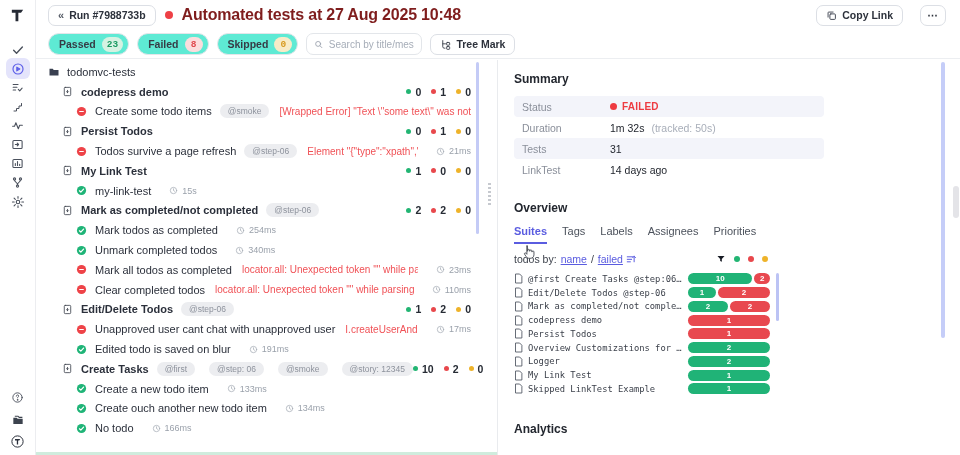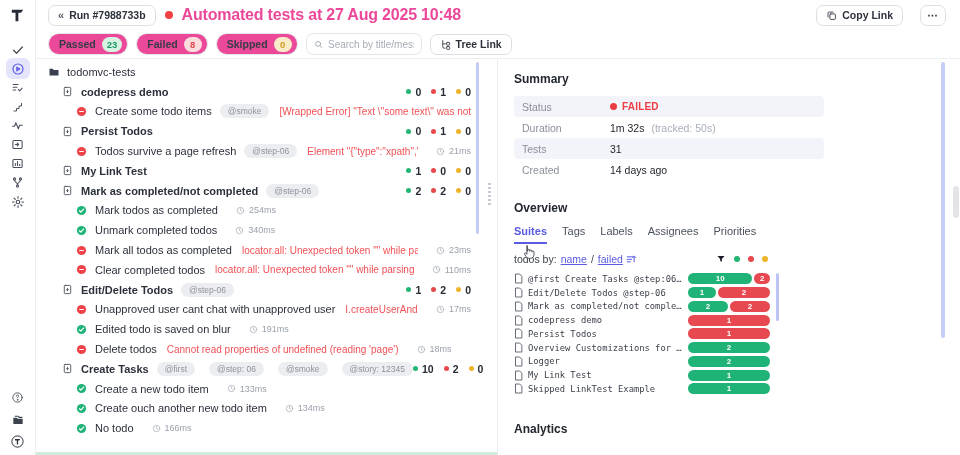--- a/index.html
+++ b/index.html
@@ -16,29 +16,29 @@
   .rail-icon.active { background:#e4e4fb; border-radius:6px; height:21px; margin:-1px 0; }
   .rail-bottom { margin-top:auto; padding-bottom:4px; display:flex; flex-direction:column; align-items:center; gap:3px; }
 
   
   .main { position:absolute; left:36px; right:0; top:0; bottom:0; }
   .topbar { height:30px; display:flex; align-items:center; padding:0 14px 0 12px; gap:9px; }
   .btn { border:1px solid #dcdfe5; border-radius:7px; height:21px; display:inline-flex; align-items:center;
          gap:5px; padding:0 9px; font-size:10.5px; font-weight:600; color:#2c313b; background:#fff; white-space:nowrap; }
   .back-chevrons { color:#555b66; font-size:11px; }
   .run-dot { width:8px; height:8px; border-radius:50%; background:#ee4046; flex:none; }
-  .page-title { font-size:16px; font-weight:800; color:#ec4899; letter-spacing:-0.2px; white-space:nowrap; }
+  .page-title { font-size:16px; font-weight:800; color:#7f1d1d; letter-spacing:-0.2px; white-space:nowrap; }
   .topbar-right { margin-left:auto; display:flex; gap:17px; }
   .more-btn { width:26px; justify-content:center; padding:0; font-weight:800; letter-spacing:1px; }
 
   .filterbar { height:29px; display:flex; align-items:center; gap:8px; padding:0 14px 0 12px; border-bottom:1px solid #eceef1; }
   .chip { border:1px solid #e3e6ea; border-radius:11px; height:22px; padding:0 5px 0 10px; display:flex;
-          align-items:center; gap:6px; font-size:10.5px; font-weight:600; color:#363b45; background:#ec4899; }
+          align-items:center; gap:6px; font-size:10.5px; font-weight:600; color:#363b45; background:#5eead4; }
   .chip-count { height:15px; min-width:18px; padding:0 5px; border-radius:8px; font-size:9.5px; font-weight:700;
-                display:flex; align-items:center; justify-content:center; }
+                display:flex; align-items:center; justify-content:center;font-family:Liberation Mono, monospace; }
   .chip.passed .chip-count { background:#d5f2e2; color:#199a61; }
   .chip.failed .chip-count { background:#fbdddd; color:#e04a4f; }
   .chip.skipped .chip-count { background:#f8ebc7; color:#d79a1f; }
   .searchbox { width:116px; height:22px; border:1px solid #e3e6ea; border-radius:7px; display:flex; align-items:center;
                gap:5px; padding:0 7px; background:#fff; }
   .searchbox input { border:none; outline:none; width:100%; font-size:10px; color:#555; background:transparent;
                      font-family:"Liberation Sans",sans-serif; }
   .searchbox input::placeholder { color:#a6adb8; }
 
   
@@ -242,21 +242,21 @@
           </svg>
         <input type="text" placeholder="Search by title/message" style="">
       </div>
       <button class="btn">
         <svg width="11" height="11" viewBox="0 0 24 24" fill="none" stroke="#3a404c" stroke-width="2" stroke-linecap="round" stroke-linejoin="round">
             <path d="M6 3.5v13.5c0 1.7 1.3 3 3 3h2"></path>
             <path d="M6 10.5h6"></path>
             <rect x="14.5" y="7.5" width="6.5" height="6" rx="1.3"></rect>
             <rect x="14.5" y="16.5" width="6.5" height="6" rx="1.3"></rect>
           </svg>
-        <span>Tree Link</span>
+        <span>Tree Mark</span>
       </button>
     </div>
 
     <div class="content">
       <section class="tree-panel">
         <div id="tree">
             <div class="t-row folder">
     <span class="t-icon">
                 <svg width="12" height="12" viewBox="0 0 24 24">
                   <path d="M3 5.5h6.5l2 2.5H21v11H3z" fill="#394050"></path>
@@ -365,20 +365,38 @@
                 <span class="cnt fail">
                   <i></i>
                   <b style="font-weight: 600;">0</b>
                 </span>
                 <span class="cnt skip">
                   <i></i>
                   <b style="font-weight: 600;">0</b>
                 </span>
               </span>
   </div>
+            <div class="t-row test">
+    <span class="t-icon">
+                <svg width="11" height="11" viewBox="0 0 24 24">
+                  <circle cx="12" cy="12" r="10" fill="#1fb477"></circle>
+                  <path d="M7.5 12.6l3 3 6-6.8" stroke="#fff" stroke-width="2.6" fill="none" stroke-linecap="round" stroke-linejoin="round"></path>
+                </svg>
+              </span>
+    <span class="t-title">my-link-test</span>
+
+    <span class="t-dur">
+      <svg width="9" height="9" viewBox="0 0 24 24" fill="none" stroke="#a6acb6" stroke-width="2" stroke-linecap="round">
+                  <circle cx="12" cy="12" r="8.5"></circle>
+                  <path d="M12 7.5V12l3 2"></path>
+                </svg>
+      <em style="font-style:normal">15s</em>
+    </span>
+
+  </div>
             <div class="t-row suite">
     <span class="t-icon">
                 <svg width="11" height="11" viewBox="0 0 24 24" fill="none" stroke="#3d424d" stroke-width="1.8" stroke-linecap="round" stroke-linejoin="round">
                   <rect x="5" y="3" width="14" height="18" rx="2"></rect>
                   <path d="M12 9.5v5M9.8 12.3L12 14.5l2.2-2.2"></path>
                 </svg>
               </span>
     <span class="t-title">Mark as completed/not completed</span>
     <span class="t-tags">
                 <span class="t-tag">@step-06</span>
@@ -527,39 +545,20 @@
                 </svg>
               </span>
     <span class="t-title">Edited todo is saved on blur</span>
 
     <span class="t-dur">
       <svg width="9" height="9" viewBox="0 0 24 24" fill="none" stroke="#a6acb6" stroke-width="2" stroke-linecap="round">
                   <circle cx="12" cy="12" r="8.5"></circle>
                   <path d="M12 7.5V12l3 2"></path>
                 </svg>
       <em style="font-style:normal">191ms</em>
-    </span>
-
-  </div>
-            <div class="t-row test">
-    <span class="t-icon">
-                <svg width="11" height="11" viewBox="0 0 24 24">
-                  <circle cx="12" cy="12" r="10" fill="#ee4348"></circle>
-                  <rect x="6.8" y="10.7" width="10.4" height="2.6" rx="1.3" fill="#fff"></rect>
-                </svg>
-              </span>
-    <span class="t-title">Delete todos</span>
-
-    <span class="t-error">Cannot read properties of undefined (reading 'page')</span>
-    <span class="t-dur">
-      <svg width="9" height="9" viewBox="0 0 24 24" fill="none" stroke="#a6acb6" stroke-width="2" stroke-linecap="round">
-                  <circle cx="12" cy="12" r="8.5"></circle>
-                  <path d="M12 7.5V12l3 2"></path>
-                </svg>
-      <em style="font-style:normal">18ms</em>
     </span>
 
   </div>
             <div class="t-row suite">
     <span class="t-icon">
                 <svg width="11" height="11" viewBox="0 0 24 24" fill="none" stroke="#3d424d" stroke-width="1.8" stroke-linecap="round" stroke-linejoin="round">
                   <rect x="5" y="3" width="14" height="18" rx="2"></rect>
                   <path d="M12 9.5v5M9.8 12.3L12 14.5l2.2-2.2"></path>
                 </svg>
               </span>
@@ -655,21 +654,21 @@
   </div>
             <div class="sum-row">
     <span class="sum-label">Duration</span>
     <span class="sum-value">1m 32s<span class="sum-note">(tracked: 50s)</span></span>
   </div>
             <div class="sum-row">
     <span class="sum-label">Tests</span>
     <span class="sum-value">31</span>
   </div>
             <div class="sum-row">
-    <span class="sum-label">Created</span>
+    <span class="sum-label">LinkTest</span>
     <span class="sum-value">14 days ago</span>
   </div>
           </div>
 
         <h2 class="section-heading">Overview</h2>
         <div class="tabs" id="tabs">
             <span class="tab active">Suites</span>
             <span class="tab">Tags</span>
             <span class="tab">Labels</span>
             <span class="tab">Assignees</span>

